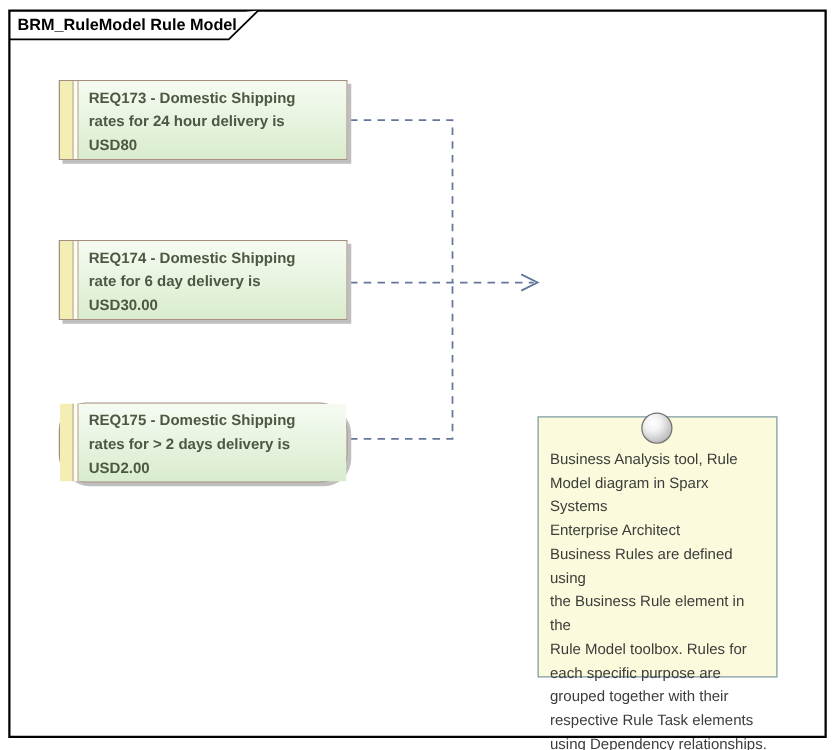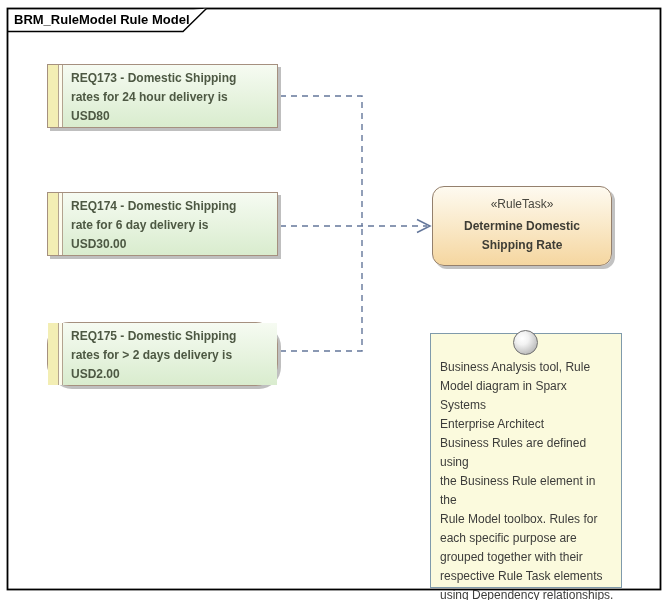--- a/index.html
+++ b/index.html
@@ -40,21 +40,21 @@
     text-align:center;padding-top:9px;
   }
   .stereotype{font-size:12px;color:#494840;line-height:16px;}
   .rule-task-name{
     font-size:12px;font-weight:bold;color:#3e3d35;line-height:19px;
     white-space:pre-line;margin-top:5px;
   }
 
   
   .note-box{
-    left:430px;top:333px;width:192px;height:255px;
+    left:430px;top:333px;width:192px;height:209px;
     background:#fbfadd;border:1.5px solid #7f9aab;
     padding:24px 6px 6px 9px;
   }
   .note-text{
     font-size:12px;color:#3c3c3a;line-height:19px;white-space:pre-line;
   }
   .note-pin{
     left:513px;top:330px;width:25px;height:25px;border-radius:50%;
     border:1.5px solid #6f6f6f;z-index:2;
     background:radial-gradient(circle at 36% 32%, #ffffff 0%, #f2f2f2 30%, #c9c9c9 65%, #9f9f9f 100%);
@@ -103,25 +103,20 @@
   <div class="el req-box" style="top:322px;border-radius:22px;">
     <div class="req-strip"></div>
     <div class="req-gap"></div>
     <div class="req-body">
       <div class="req-text">REQ175 -  Domestic Shipping
 rates for &gt; 2 days delivery is
 USD2.00</div>
     </div>
   </div>
 
-  <div class="el rule-task">
-    <div class="stereotype">«RuleTask»</div>
-    <div class="rule-task-name">Determine Domestic
-Shipping Rate</div>
-  </div>
 
   <div class="el note-box">
     <div class="note-text">Business Analysis tool, Rule
 Model diagram in Sparx Systems
 Enterprise Architect
 Business Rules are defined using
 the Business Rule element in the
 Rule Model toolbox. Rules for
 each specific purpose are
 grouped together with their

